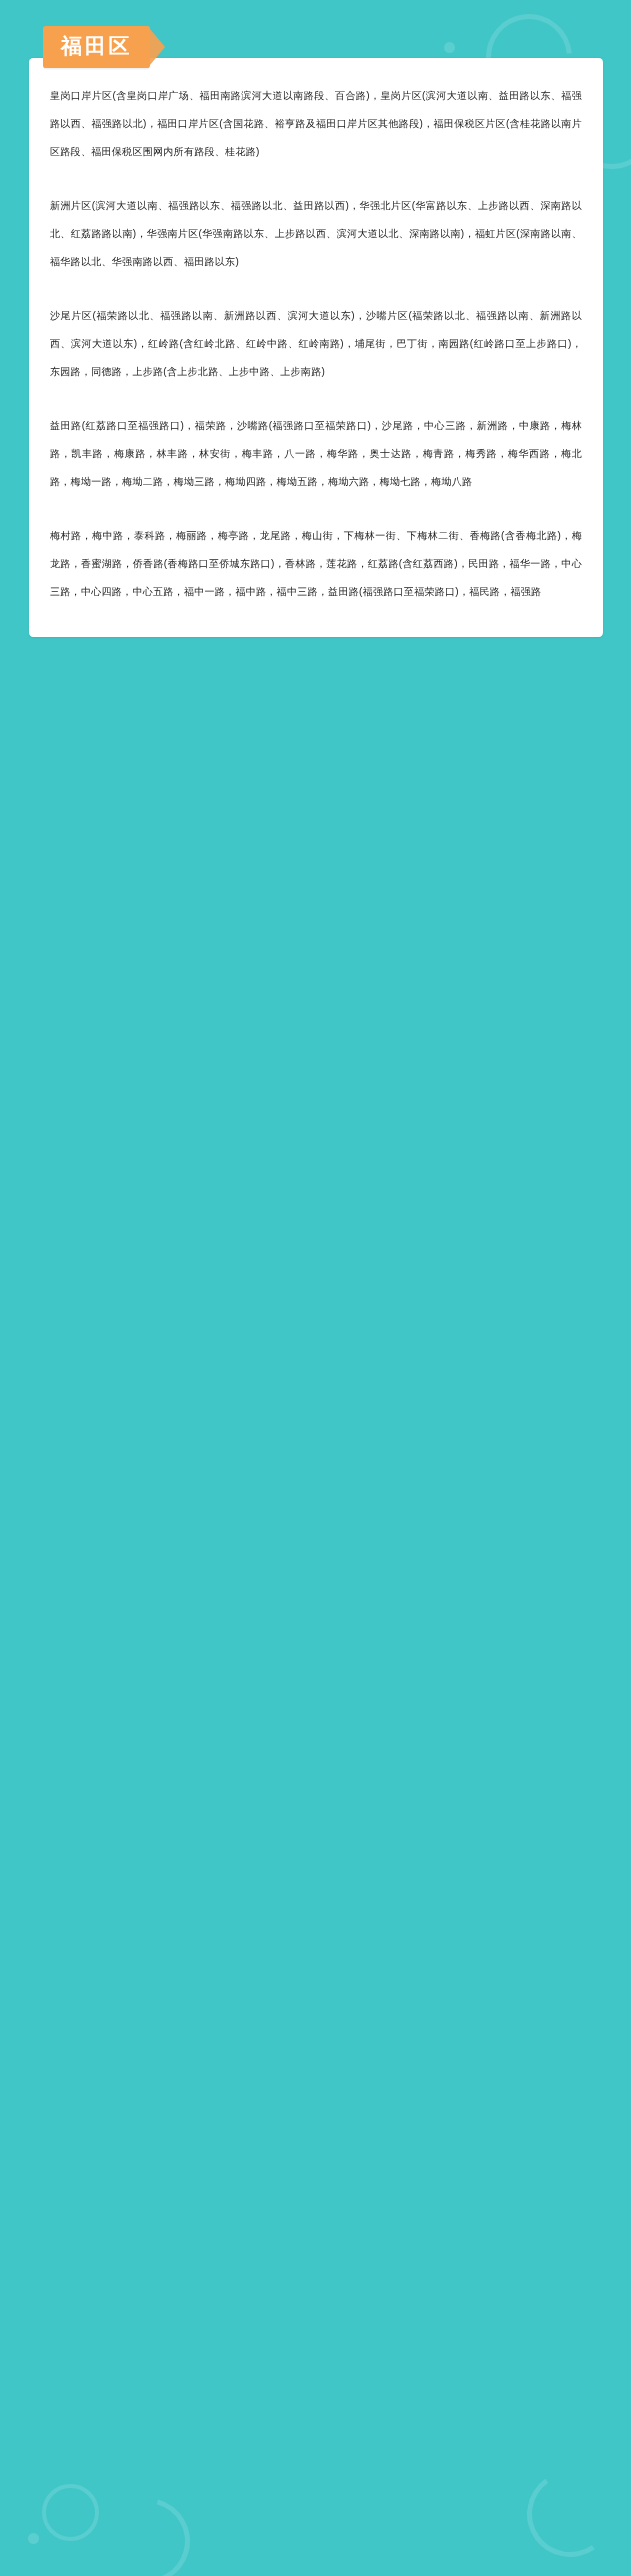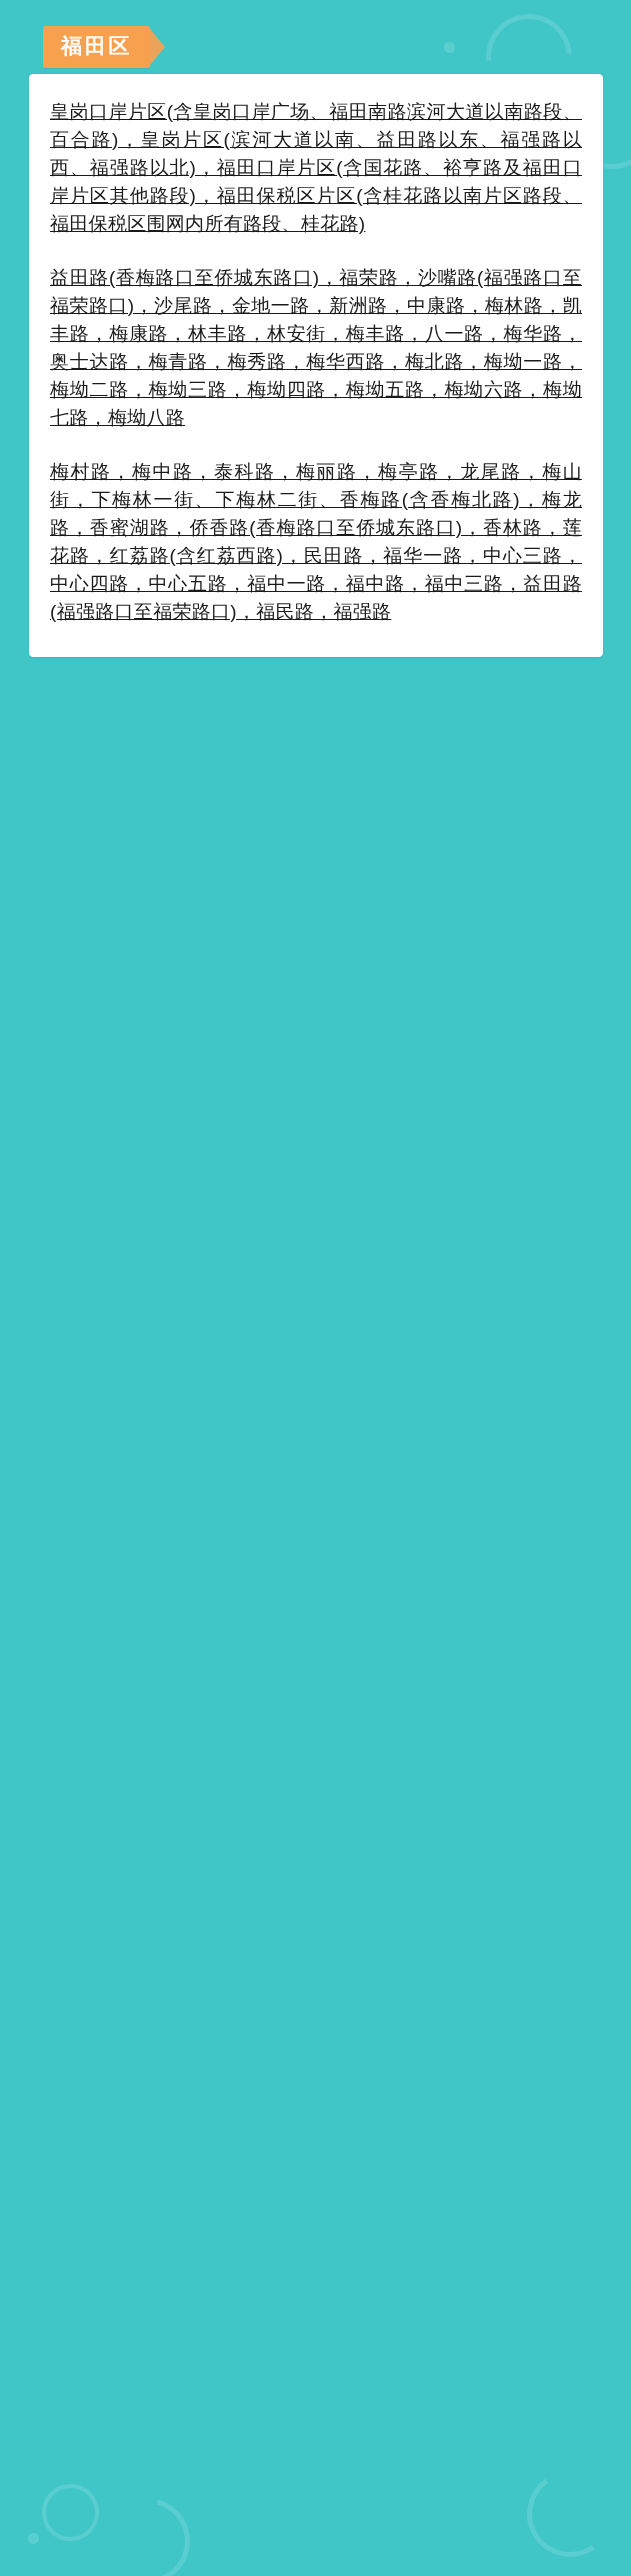--- a/index.html
+++ b/index.html
@@ -49,21 +49,21 @@
   .page {
     position: relative;
     z-index: 1;
     padding: 0 29px 42px 29px;
     box-sizing: border-box;
   }
 
   
   .header {
     position: relative;
-    height: 74px;
+    height: 58px;
   }
   .title-ribbon {
     position: absolute;
     left: 14px;
     top: 26px;
     display: flex;
     align-items: center;
   }
   .ribbon-box {
     background: #f7a14f;
@@ -87,28 +87,27 @@
 
   
   .card {
     background: #ffffff;
     border-radius: 4.2px;
     padding: 23.6px 21px 23.6px 21px;
     box-sizing: border-box;
     box-shadow: 0 0.7px 2.8px rgba(0,0,0,0.08);
   }
   .para {
-    font-size: 19px;
+    font-size: 10px;
     line-height: 28px;
     color: #1a1a1a;
     text-align: justify;
     margin: 0 0 26px 0;
     letter-spacing: 0.3px;
     font-family: "Liberation Sans", sans-serif;
-    text-decoration: underline;
   }
   .para:last-child {
     margin-bottom: 8px;
   }
 </style>
 </head>
 <body>
 
 <div class="bg-deco">
   <div class="deco-arc" style="left:486px; top:14px;"></div>
@@ -124,18 +123,20 @@
 
   <div class="header">
     <div class="title-ribbon">
       <div class="ribbon-box">福田区</div>
       <div class="ribbon-tail"></div>
     </div>
   </div>
 
   <div class="card">
     <p class="para">皇岗口岸片区(含皇岗口岸广场、福田南路滨河大道以南路段、百合路)，皇岗片区(滨河大道以南、益田路以东、福强路以西、福强路以北)，福田口岸片区(含国花路、裕亨路及福田口岸片区其他路段)，福田保税区片区(含桂花路以南片区路段、福田保税区围网内所有路段、桂花路)</p>
-    <p class="para">益田路(香梅路口至侨城东路口)，福荣路，沙嘴路(福强路口至福荣路口)，沙尾路，金地一路，新洲路，中康路，梅林路，凯丰路，梅康路，林丰路，林安街，梅丰路，八一路，梅华路，奥士达路，梅青路，梅秀路，梅华西路，梅北路，梅坳一路，梅坳二路，梅坳三路，梅坳四路，梅坳五路，梅坳六路，梅坳七路，梅坳八路</p>
+    <p class="para">新洲片区(滨河大道以南、福强路以东、福强路以北、益田路以西)，华强北片区(华富路以东、上步路以西、深南路以北、红荔路路以南)，华强南片区(华强南路以东、上步路以西、滨河大道以北、深南路以南)，福虹片区(深南路以南、福华路以北、华强南路以西、福田路以东)</p>
+    <p class="para">沙尾片区(福荣路以北、福强路以南、新洲路以西、滨河大道以东)，沙嘴片区(福荣路以北、福强路以南、新洲路以西、滨河大道以东)，红岭路(含红岭北路、红岭中路、红岭南路)，埔尾街，巴丁街，南园路(红岭路口至上步路口)，东园路，同德路，上步路(含上步北路、上步中路、上步南路)</p>
+    <p class="para">益田路(红荔路口至福强路口)，福荣路，沙嘴路(福强路口至福荣路口)，沙尾路，中心三路，新洲路，中康路，梅林路，凯丰路，梅康路，林丰路，林安街，梅丰路，八一路，梅华路，奥士达路，梅青路，梅秀路，梅华西路，梅北路，梅坳一路，梅坳二路，梅坳三路，梅坳四路，梅坳五路，梅坳六路，梅坳七路，梅坳八路</p>
     <p class="para">梅村路，梅中路，泰科路，梅丽路，梅亭路，龙尾路，梅山街，下梅林一街、下梅林二街、香梅路(含香梅北路)，梅龙路，香蜜湖路，侨香路(香梅路口至侨城东路口)，香林路，莲花路，红荔路(含红荔西路)，民田路，福华一路，中心三路，中心四路，中心五路，福中一路，福中路，福中三路，益田路(福强路口至福荣路口)，福民路，福强路</p>
   </div>
 
 </div>
 
 
 </body></html>

